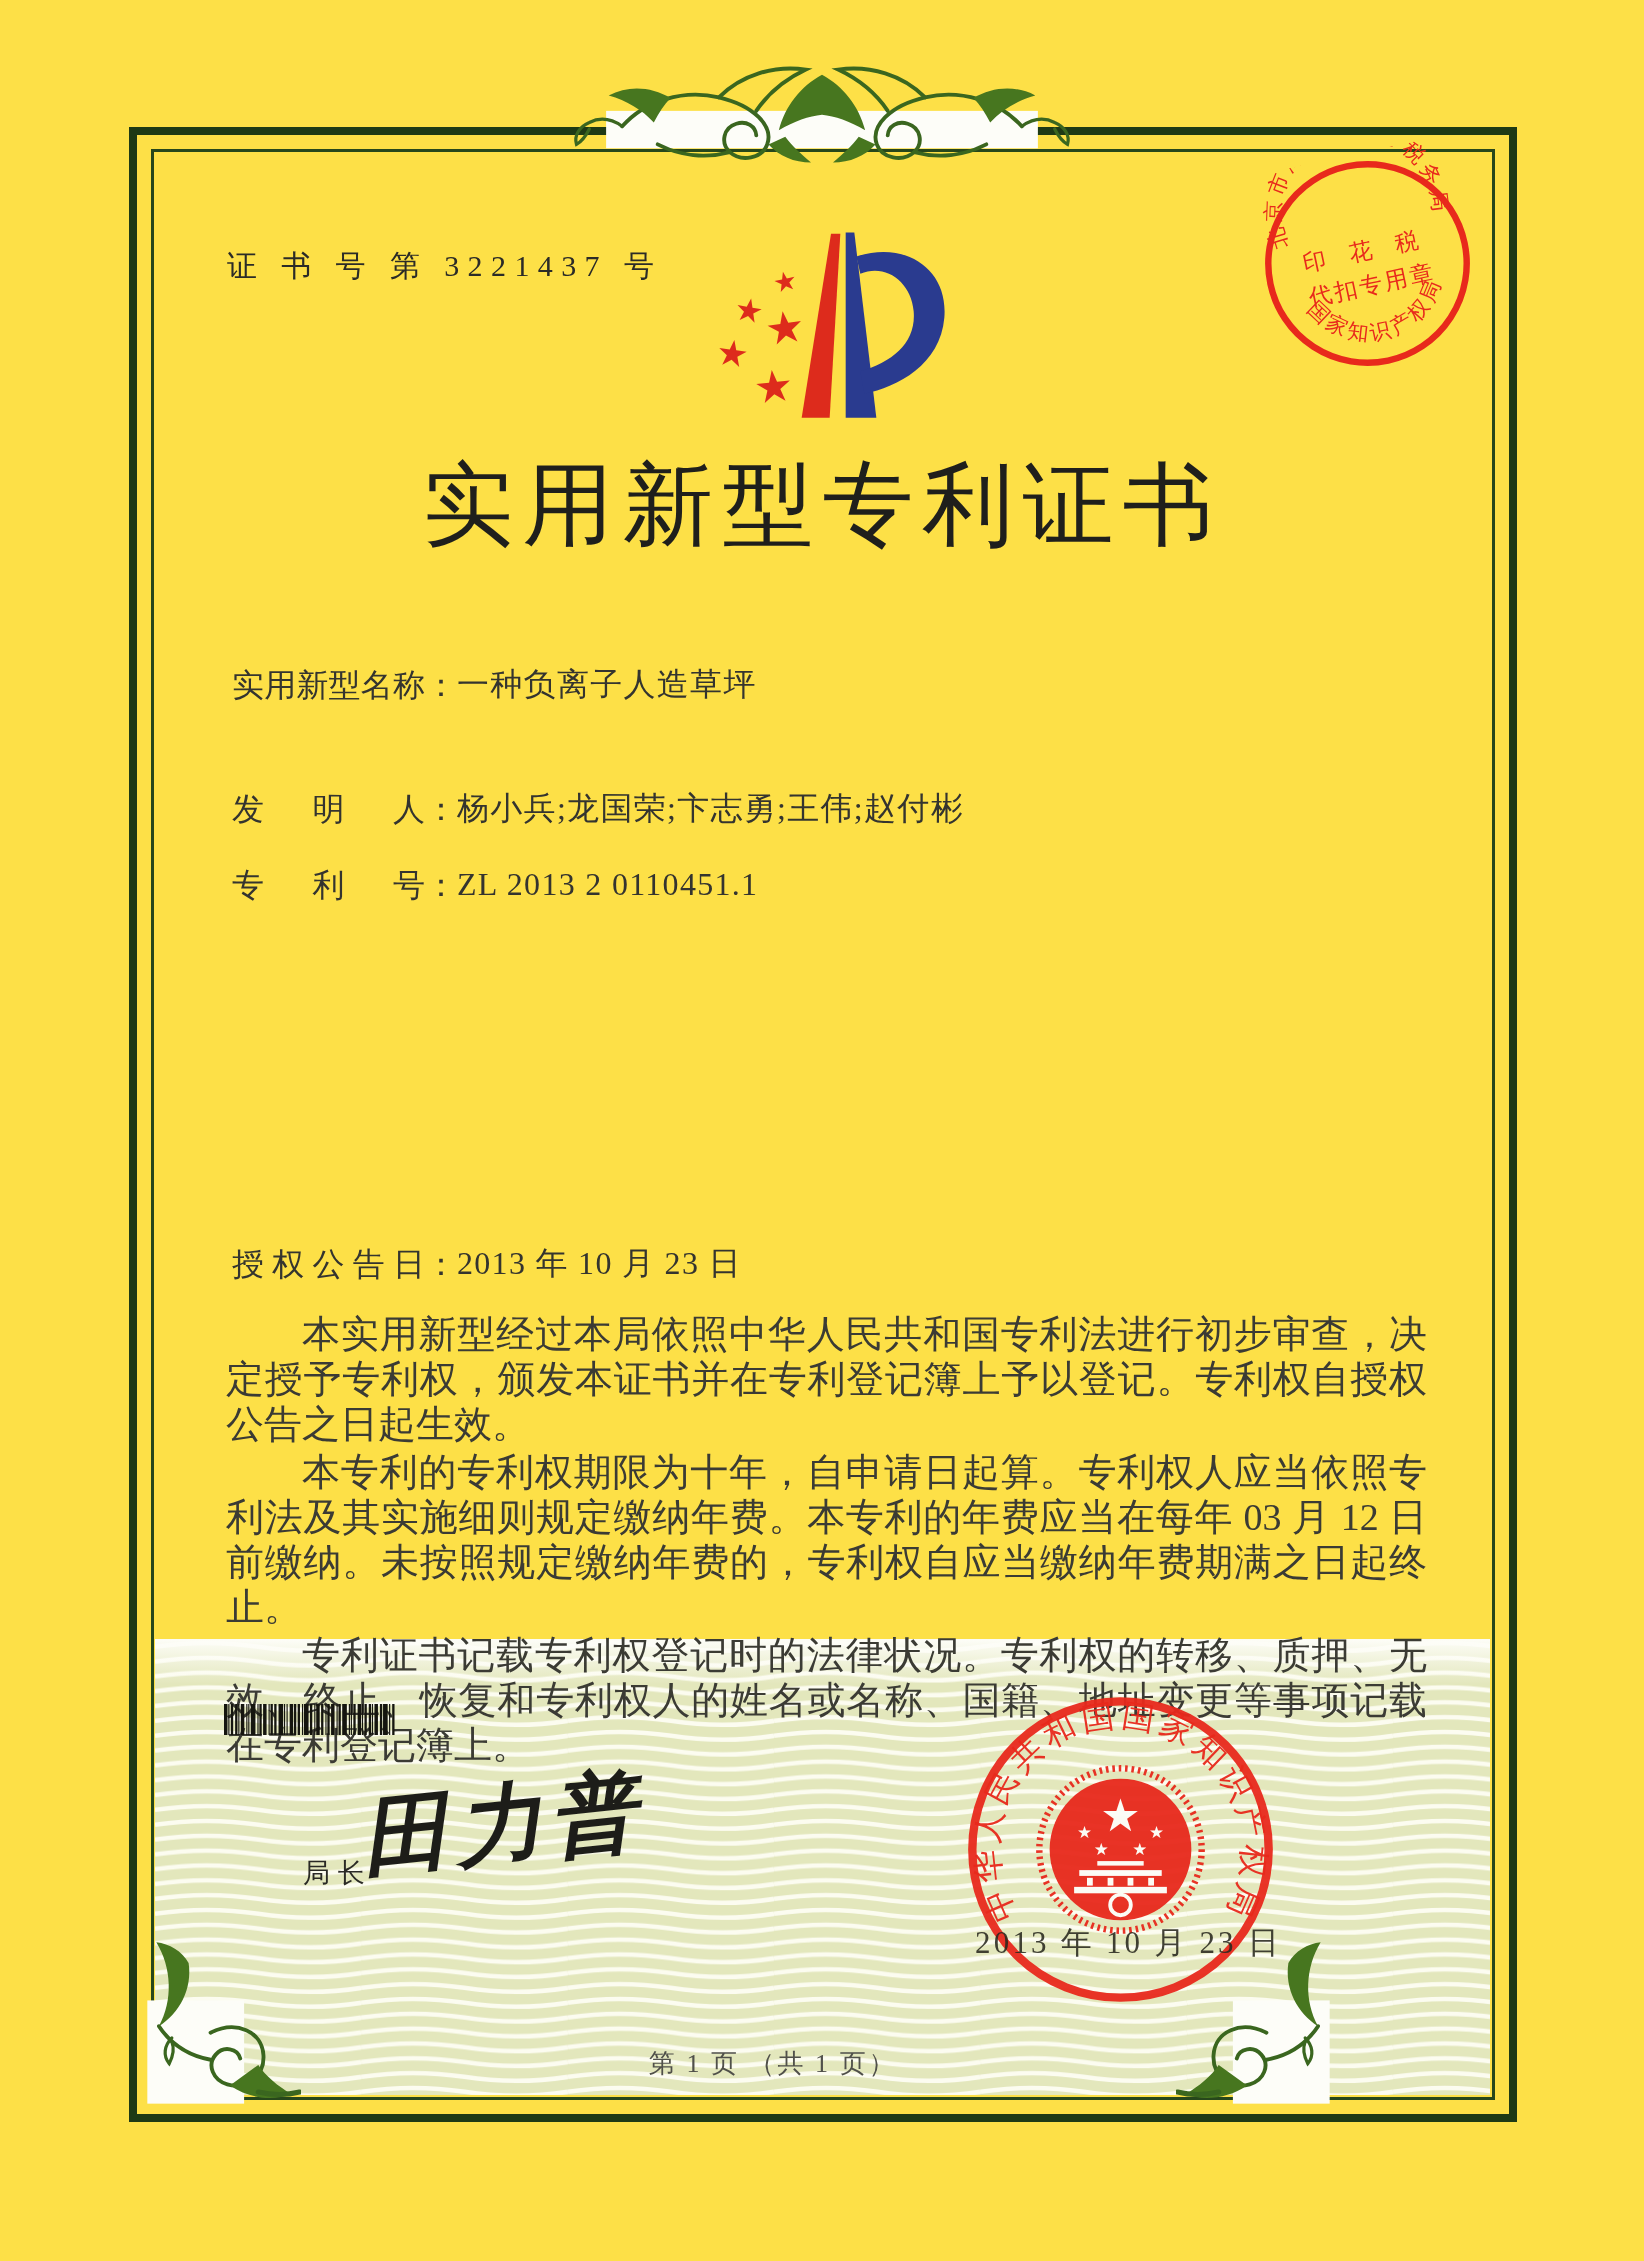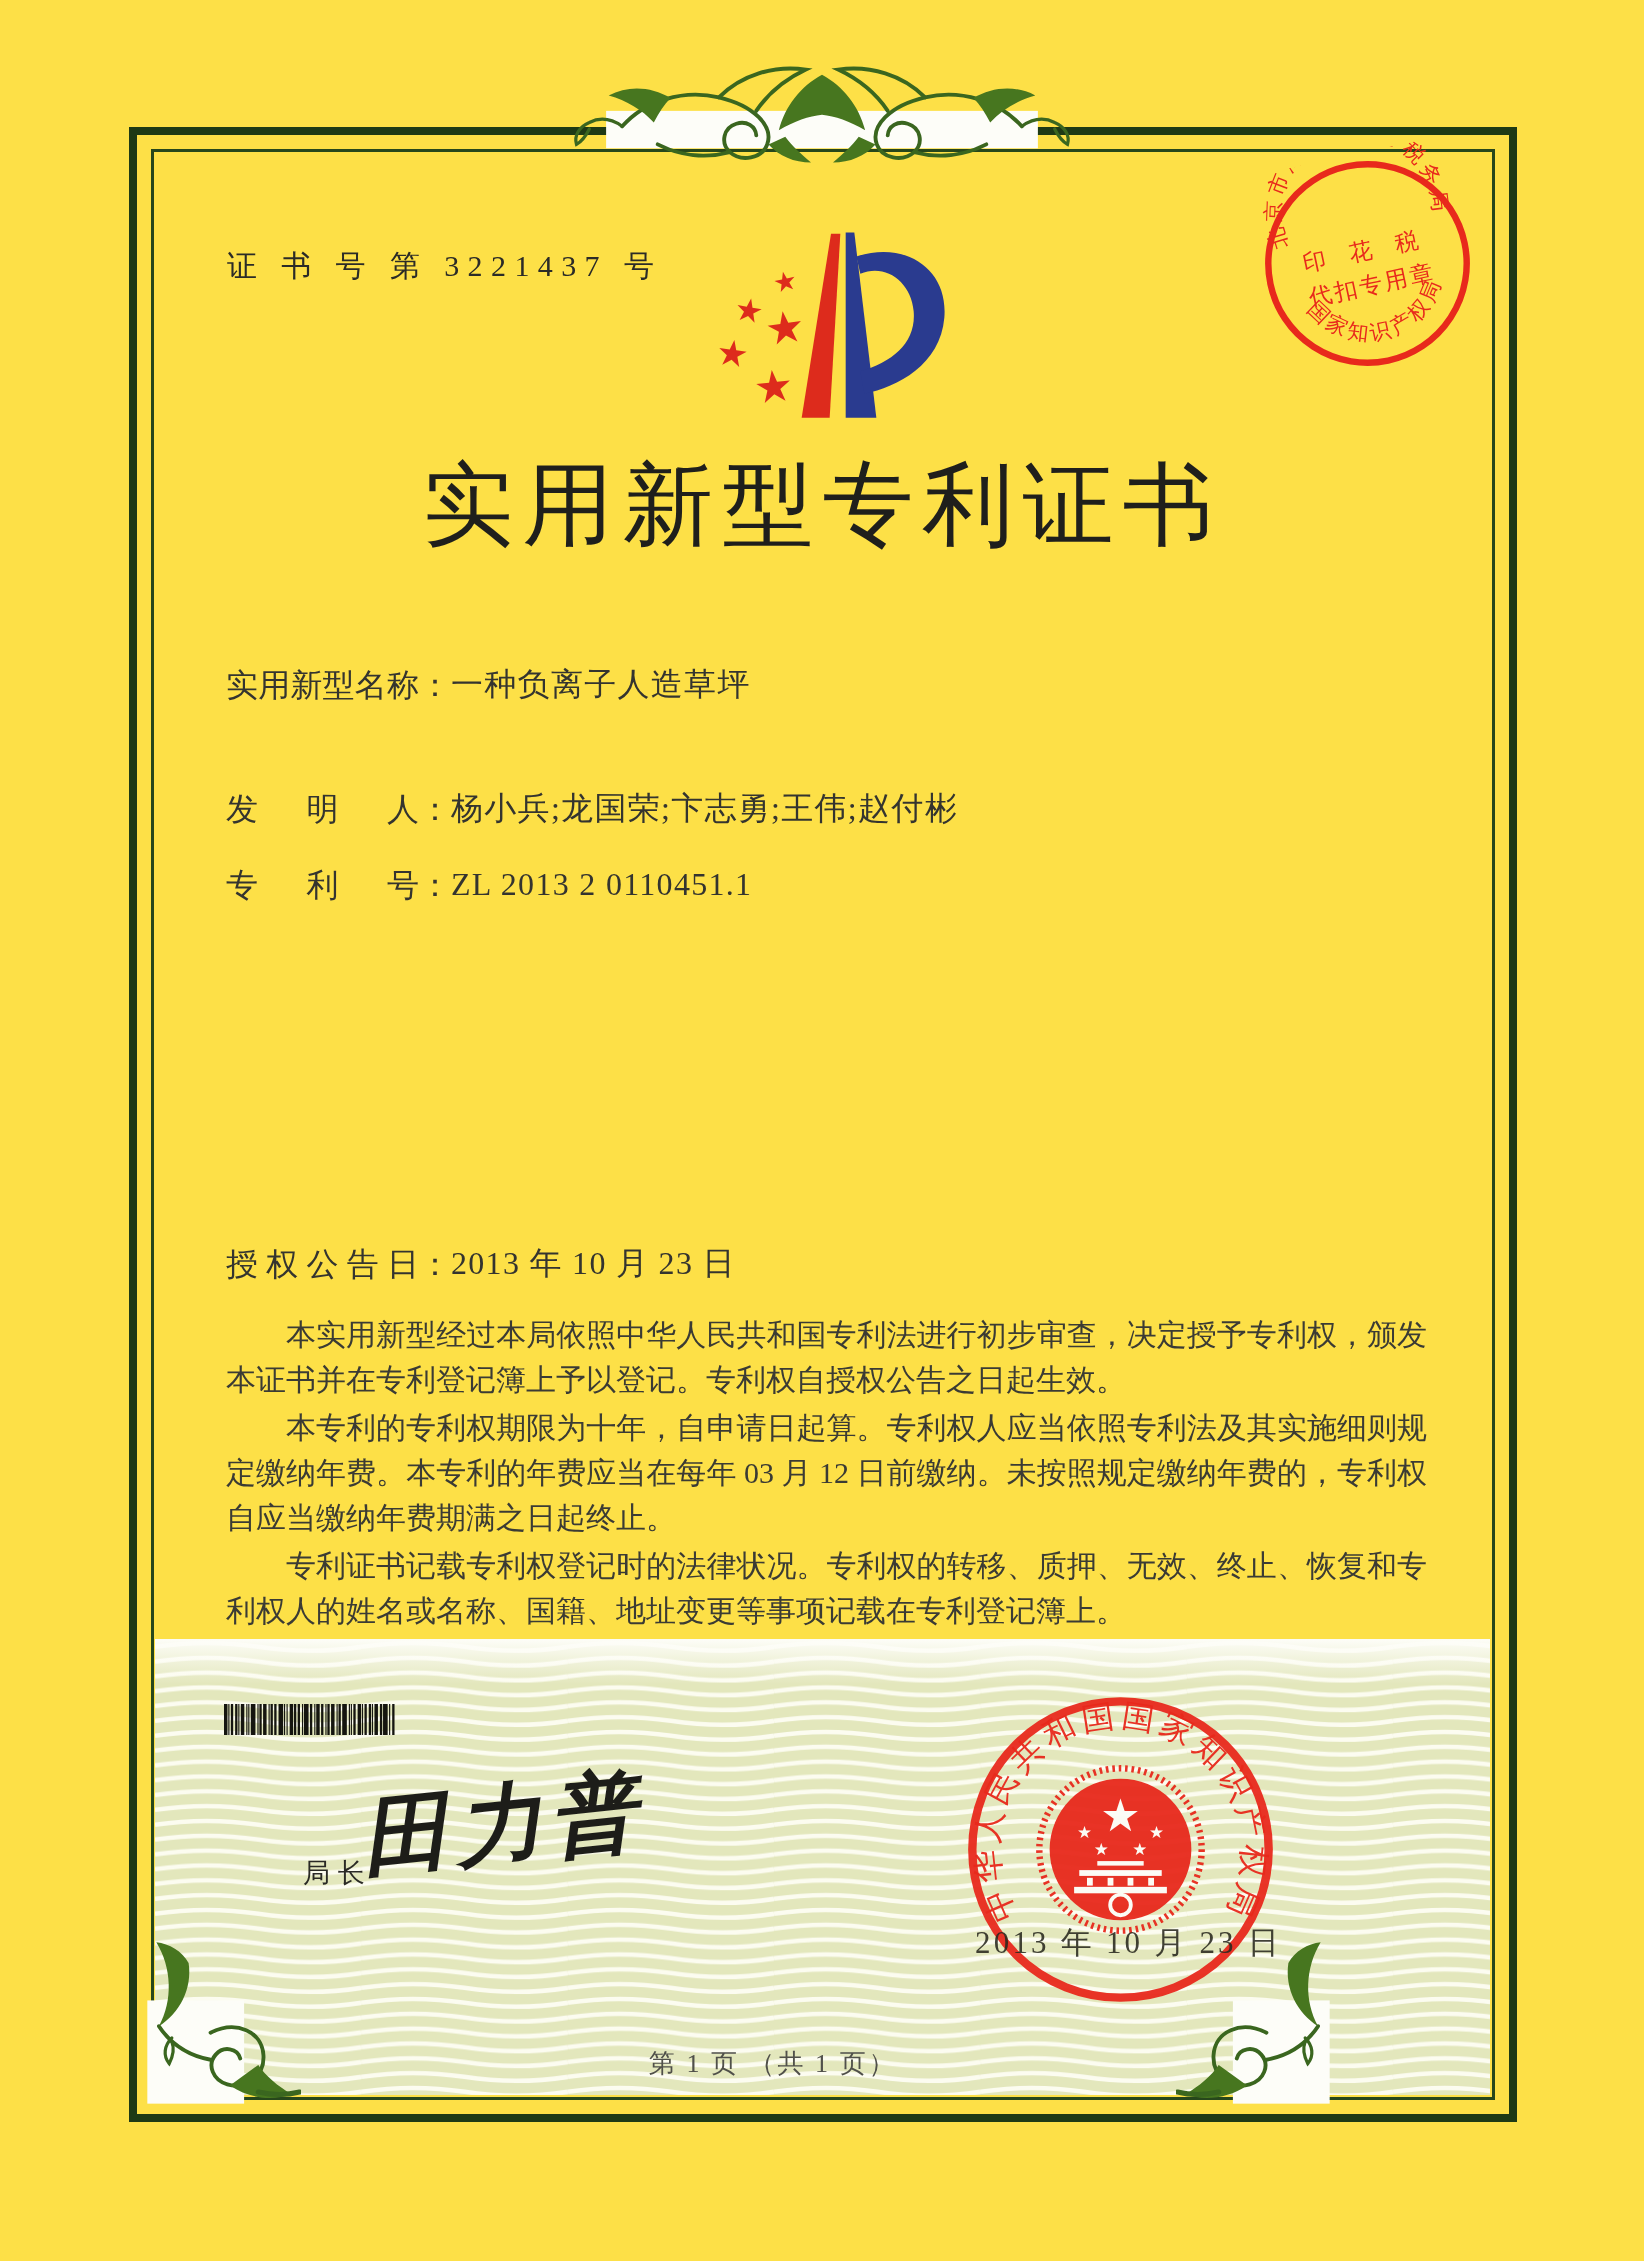--- a/index.html
+++ b/index.html
@@ -23,28 +23,28 @@
   .logo{ position:absolute; left:719px; top:226px; }
   .tax-stamp{ position:absolute; left:1258px; top:154px; transform:rotate(-12deg); }
   .cert-title{
     position:absolute; left:0; right:0; top:444px; text-align:center;
     font-size:91px; font-weight:400; letter-spacing:9px; color:#1f1f1c;
   }
   
   .field-row{ position:absolute; left:226px; font-size:32px; color:#34342f; white-space:nowrap;}
   .flabel{
     display:inline-block; width:193px; vertical-align:top;
-    text-align:justify; text-align-last:justify;
+    text-align:justify; text-align-last:justify;margin-left:6px;
   }
   .fcolon{ display:inline-block; width:32px; vertical-align:top;}
   .fvalue{ display:inline-block; vertical-align:top; letter-spacing:1.3px; line-height:40px;}
   
   .paras{
     position:absolute; left:226px; top:1312px; width:1201px;
-    font-size:30px; line-height:45px; text-align:justify; color:#3b3b34;
+    font-size:38px; line-height:45px; text-align:justify; color:#3b3b34;
   }
   .paras p{ margin:0 0 3.2px 0; text-indent:2em;}
   
   .band{ position:absolute; left:155px; top:1639px; }
   .barcode{ position:absolute; left:224px; top:1704px; }
   .signer-title{
     position:absolute; left:303px; top:1855px; font-size:27px; letter-spacing:7.7px; color:#2a2a25;text-align:right;
   }
   .signature{
     position:absolute; left:361px; top:1781px; font-size:87px; font-style:italic; font-weight:700;

